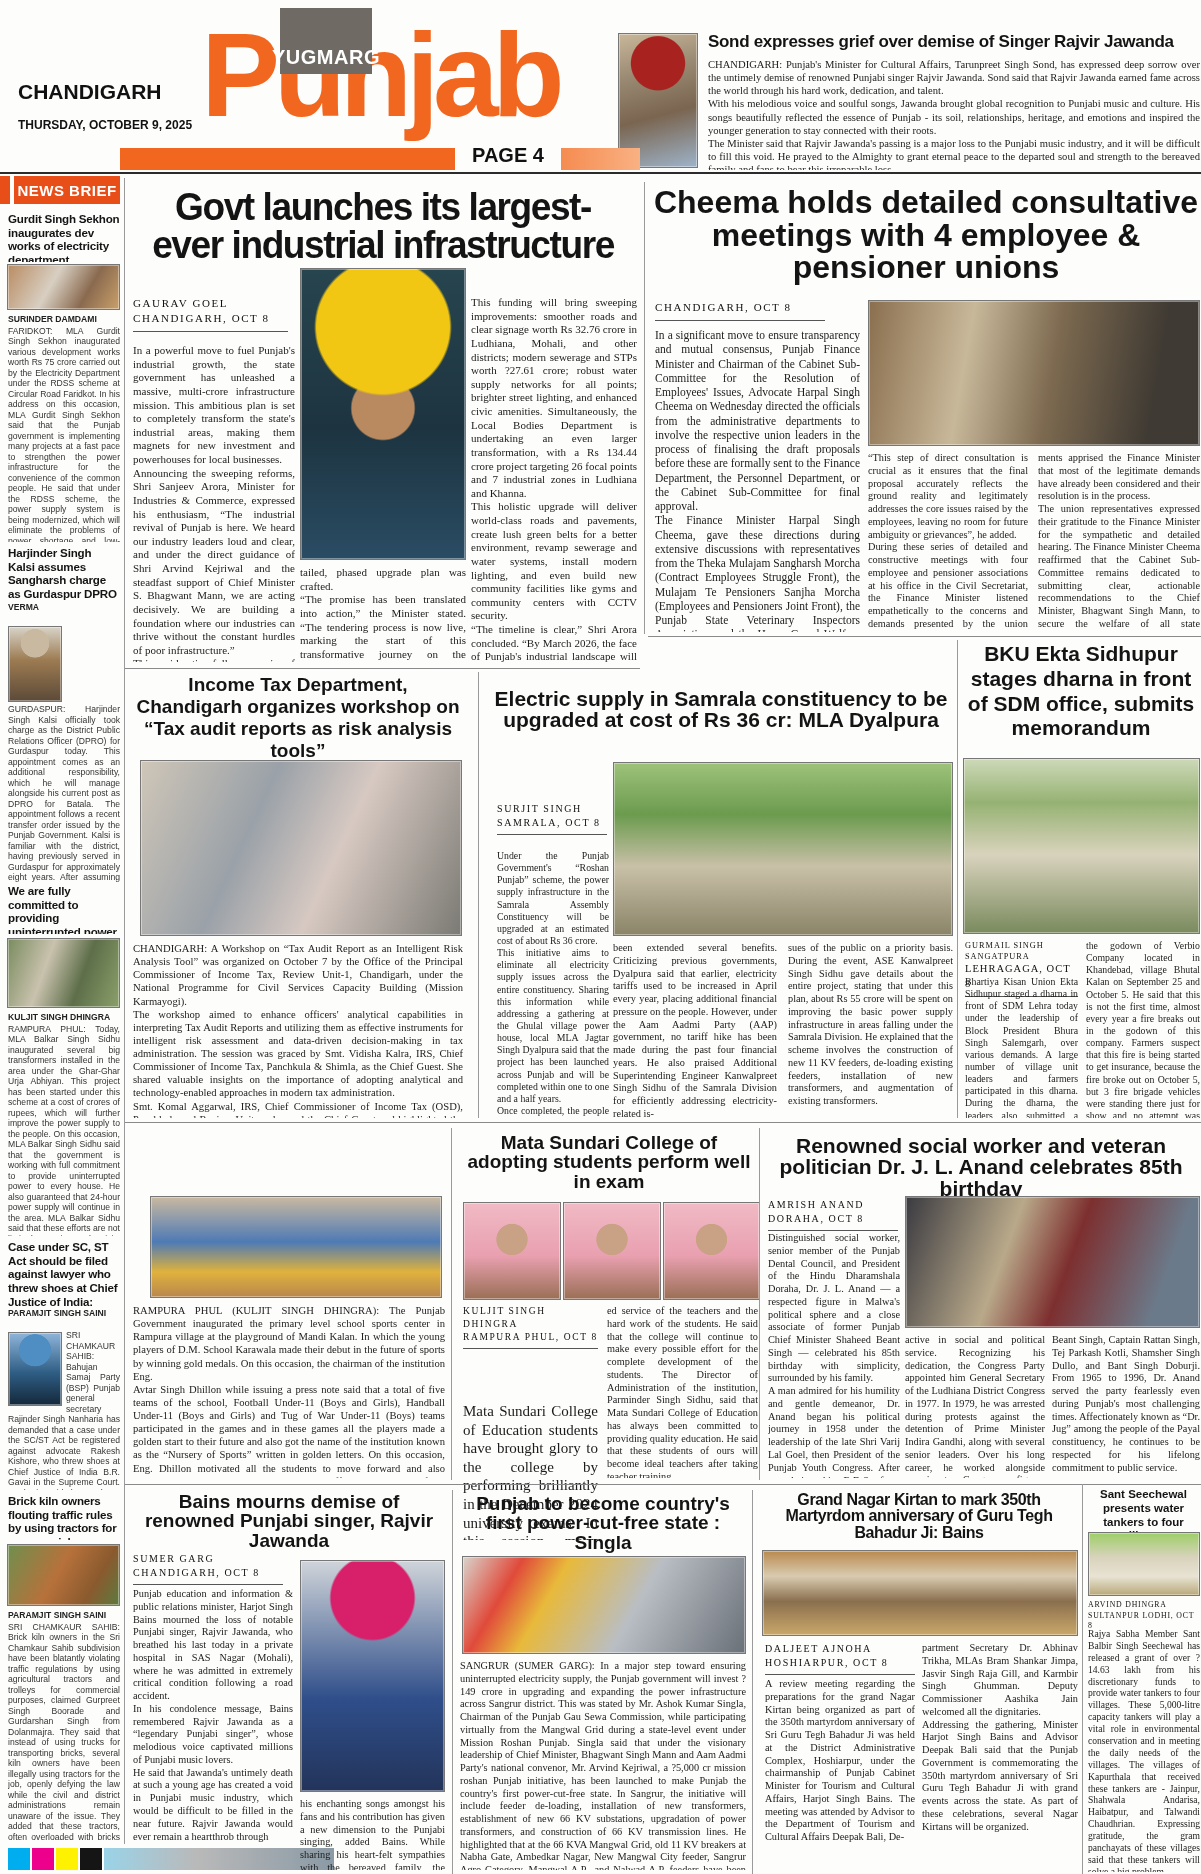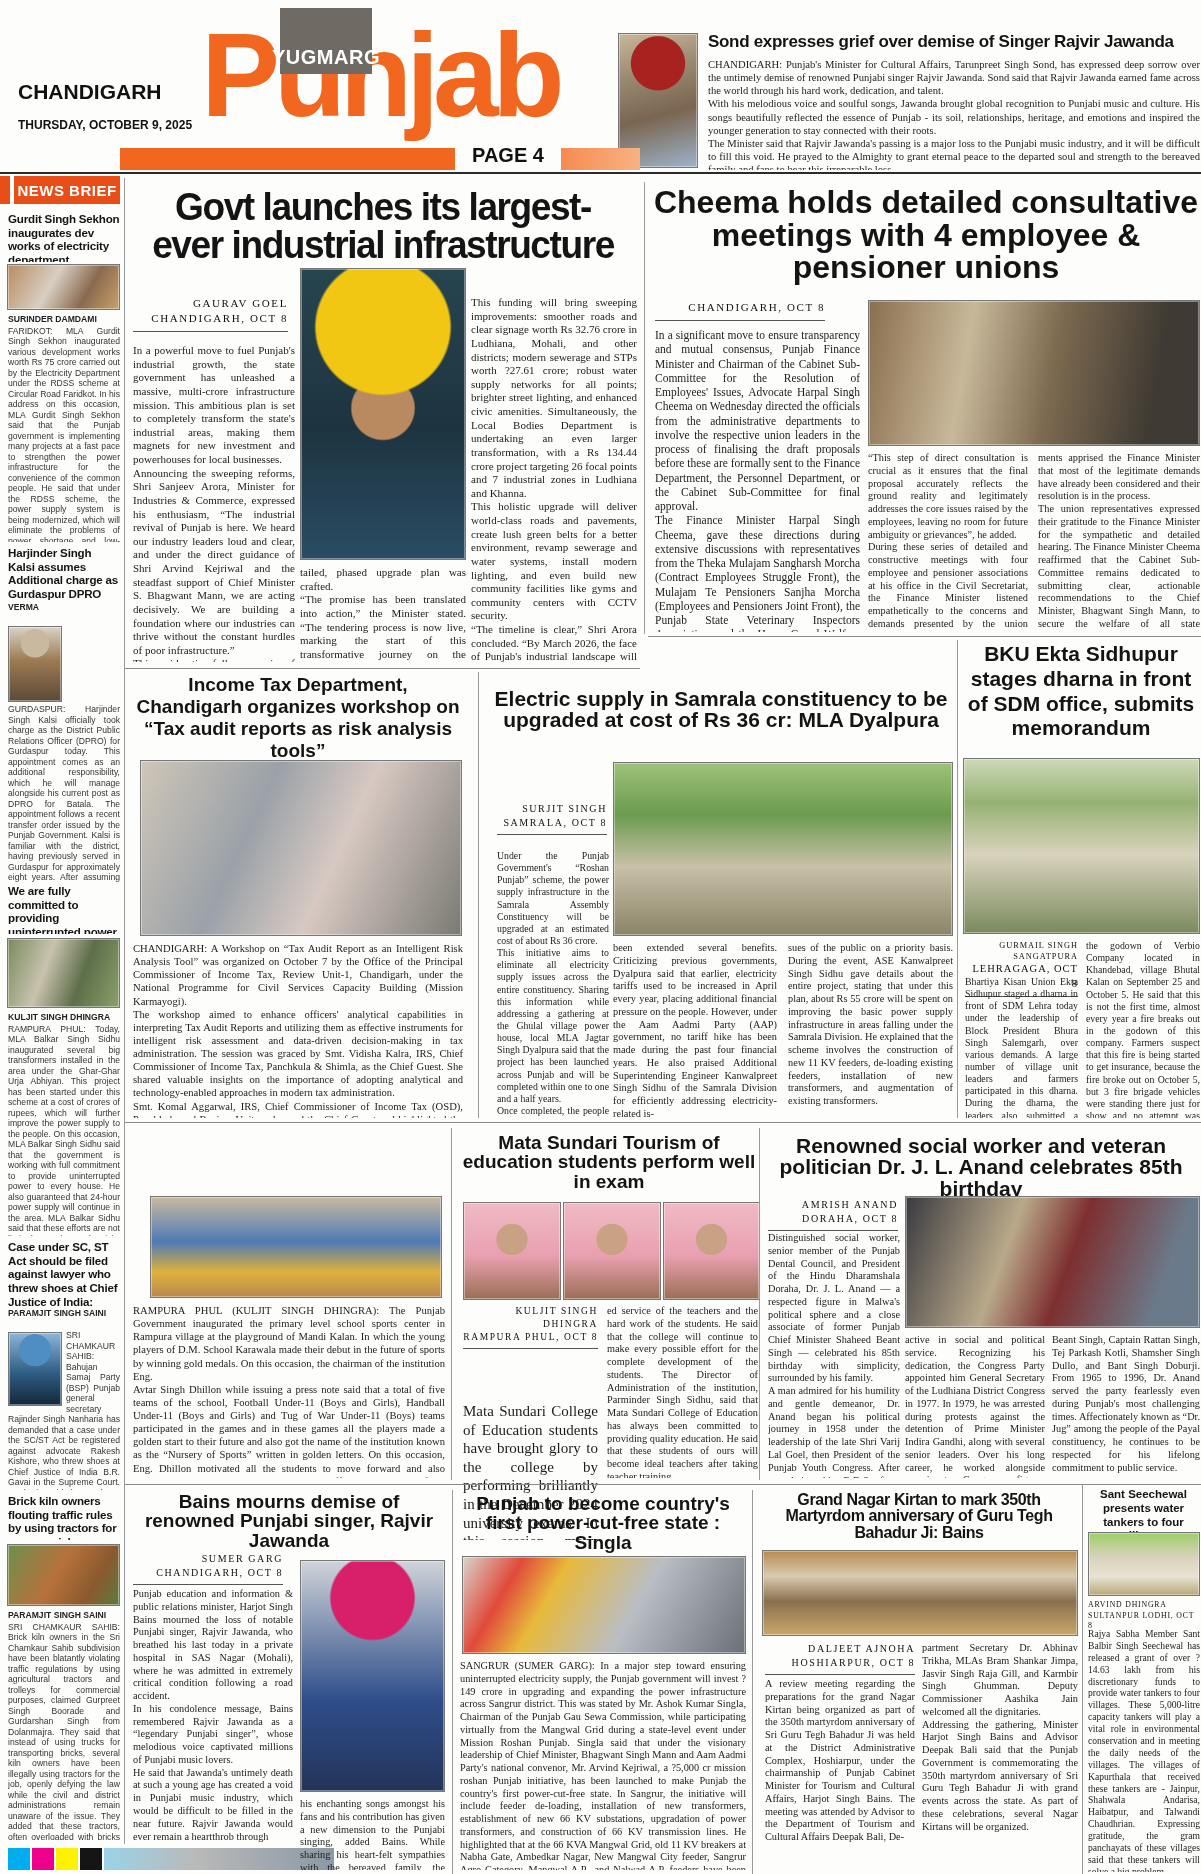--- a/index.html
+++ b/index.html
@@ -20,21 +20,21 @@
   .hrule{border-top:2px solid #2b2b2b;}
   .thin{border-top:1px solid #8a8a8a;}
   .vrule{border-left:1px solid #9a9a9a;}
   
   .hl{font-family:"Liberation Sans",sans-serif;font-weight:bold;color:#141414;text-align:center;line-height:1.02;}
   .it{}
   .hl-main{font-size:39px;letter-spacing:-1.5px;transform:scaleX(.95);transform-origin:center;line-height:.98;}
   
   .byl{font-size:11px;letter-spacing:1.6px;color:#111;line-height:1.35;}
   .byl .ln{display:block;}
-  .byl.u{border-bottom:1px solid #555;padding-bottom:5px;text-align:right;}
+  .byl.u{border-bottom:1px solid #555;padding-bottom:5px;}
   
   .bt{font-size:11px;line-height:1.24;text-align:justify;white-space:pre-line;overflow:hidden;color:#1c1c1c;}
   
   .banner{background:#e84e17;color:#fff;font-family:"Liberation Sans",sans-serif;font-weight:bold;
           font-size:15px;display:flex;align-items:center;justify-content:center;letter-spacing:.5px;}
   .btit{font-family:"Liberation Sans",sans-serif;font-weight:bold;font-size:11.6px;letter-spacing:-.2px;
         line-height:1.18;color:#141414;overflow:hidden;}
   .bby{font-family:"Liberation Sans",sans-serif;font-weight:bold;font-size:8.6px;color:#222;}
   .bb{font-family:"Liberation Sans",sans-serif;font-size:8.6px;line-height:1.22;text-align:justify;
       color:#333;overflow:hidden;white-space:pre-line;}
@@ -84,21 +84,21 @@
   <div class="abs vrule" style="left:124px;top:178px;width:0;height:1666px"></div>
 
   <div class="abs" style="left:0;top:176px;width:10px;height:28px;background:#e84e17"></div>
   <div class="abs banner" style="left:14px;top:176px;width:106px;height:28px">NEWS BRIEF</div>
 
   <div class="abs btit" style="left:8px;top:212px;width:112px;height:50px">Gurdit Singh Sekhon inaugurates dev works of electricity department</div>
   <div class="abs photo ph-elec-ev" style="left:7px;top:264px;width:113px;height:46px"></div>
   <div class="abs bby" style="left:8px;top:314px;width:112px;height:11px">SURINDER DAMDAMI</div>
   <div class="abs bb" style="left:8px;top:326px;width:112px;height:216px">FARIDKOT: MLA Gurdit Singh Sekhon inaugurated various development works worth Rs 75 crore carried out by the Electricity Department under the RDSS scheme at Circular Road Faridkot. In his address on this occasion, MLA Gurdit Singh Sekhon said that the Punjab government is implementing many projects at a fast pace to strengthen the power infrastructure for the convenience of the common people. He said that under the RDSS scheme, the power supply system is being modernized, which will eliminate the problems of power shortage and low-voltage. He said that development works are being carried out at a rapid pace in Faridkot city and surrounding areas so that the people can get the full benefit of the facilities.</div>
 
-  <div class="abs btit" style="left:8px;top:546px;width:112px;height:54px">Harjinder Singh Kalsi assumes Additional charge as Gurdaspur DPRO</div>
+  <div class="abs btit" style="left:8px;top:546px;width:112px;height:54px">Harjinder Singh Kalsi assumes Sangharsh charge as Gurdaspur DPRO</div>
   <div class="abs bby" style="left:8px;top:602px;width:112px;height:11px">VERMA</div>
   <div class="abs bb" style="left:8px;top:614px;width:112px;height:268px">
     <div class="photo fph ph-kalsi" style="width:52px;height:74px"></div><span>GURDASPUR: Harjinder Singh Kalsi officially took charge as the District Public Relations Officer (DPRO) for Gurdaspur today. This appointment comes as an additional responsibility, which he will manage alongside his current post as DPRO for Batala. The appointment follows a recent transfer order issued by the Punjab Government. Kalsi is familiar with the district, having previously served in Gurdaspur for approximately eight years. After assuming his new role, Kalsi addressed journalists, stating his commitment to diligently and honestly disseminating the Punjab Government's public welfare policies to the citizens. He emphasized that he will work in close cooperation with media partners to ensure that information about the government's and district administration's work reaches the grassroots level.</span>
   </div>
 
   <div class="abs btit" style="left:8px;top:884px;width:112px;height:50px">We are fully committed to providing uninterrupted power supply: Balkar Sidhu</div>
   <div class="abs photo ph-balkar" style="left:7px;top:938px;width:113px;height:70px"></div>
   <div class="abs bby" style="left:8px;top:1012px;width:112px;height:11px">KULJIT SINGH DHINGRA</div>
   <div class="abs bb" style="left:8px;top:1024px;width:112px;height:212px">RAMPURA PHUL: Today, MLA Balkar Singh Sidhu inaugurated several big transformers installed in the area under the Ghar-Ghar Urja Abhiyan. This project has been started under this scheme at a cost of crores of rupees, which will further improve the power supply to the people. On this occasion, MLA Balkar Singh Sidhu said that the government is working with full commitment to provide uninterrupted power to every house. He also guaranteed that 24-hour power supply will continue in the area. MLA Balkar Sidhu said that these efforts are not limited to just electricity facilities, but it is a big step towards improving the daily life of the people. On this occasion, Municipal Council President Kirandeep Kaur Brar, Block President Robby Brar, Block President Gurbhajan Dhillon, Sarpanch Balwinder Singh Lakha etc.</div>
 
@@ -180,21 +180,21 @@
   <div class="abs bt" style="left:1086px;top:940px;width:114px;height:178px;font-size:9.8px">the godown of Verbio Company located in Khandebad, village Bhutal Kalan on September 25 and October 5. He said that this is not the first time, almost every year a fire breaks out in the godown of this company. Farmers suspect that this fire is being started to get insurance, because the fire broke out on October 5, but 3 fire brigade vehicles were standing there just for show and no attempt was made to extinguish the fire.
 The leaders said that as per the decision of the Honorable Supreme Court, the government should give a bonus of Rs 100 per quintal of paddy to farmers for managing stubble and small farmers should be provided with machinery free of cost.</div>
 
   <div class="abs thin" style="left:125px;top:1122px;width:1076px;height:0"></div>
 
   <div class="abs photo ph-dm" style="left:150px;top:1196px;width:292px;height:102px"></div>
   <div class="abs bt" style="left:133px;top:1304px;width:312px;height:174px;font-size:10.6px">RAMPURA PHUL (KULJIT SINGH DHINGRA): The Punjab Government inaugurated the primary level school sports center in Rampura village at the playground of Mandi Kalan. In which the young players of D.M. School Karawala made their debut in the future of sports by winning gold medals. On this occasion, the chairman of the institution Eng.
 Avtar Singh Dhillon while issuing a press note said that a total of five teams of the school, Football Under-11 (Boys and Girls), Handball Under-11 (Boys and Girls) and Tug of War Under-11 (Boys) teams participated in the games and in these games all the players made a golden start to their future and also got the name of the institution known as the “Nursery of Sports” written in golden letters. On this occasion, Eng. Dhillon motivated all the students to move forward and also congratulated the school principal, related staff and the parents of the students.</div>
   <div class="abs vrule" style="left:451px;top:1128px;width:0;height:352px"></div>
 
-  <div class="abs hl it" style="left:460px;top:1133px;width:298px;height:66px;font-size:19px">Mata Sundari Tourism of education students perform well in exam</div>
+  <div class="abs hl it" style="left:460px;top:1133px;width:298px;height:66px;font-size:19px">Mata Sundari College of adopting students perform well in exam</div>
   <div class="abs" style="left:463px;top:1202px;width:295px;height:96px">
     <div class="photo ph-msc" style="position:absolute;left:0;width:96px;height:96px"></div>
     <div class="photo ph-msc" style="position:absolute;left:100px;width:96px;height:96px"></div>
     <div class="photo ph-msc" style="position:absolute;left:200px;width:95px;height:96px"></div>
   </div>
   <div class="abs byl u" style="left:463px;top:1305px;width:135px;font-size:9.5px">
     <span class="ln">KULJIT SINGH DHINGRA</span>
     <span class="ln">RAMPURA PHUL, OCT 8</span>
   </div>
   <div class="abs bt" style="left:463px;top:1402px;width:135px;height:138px;font-size:15px">Mata Sundari College of Education students have brought glory to the college by performing brilliantly in the December 2024 university exams. In this session, many students have secured first class marks.

